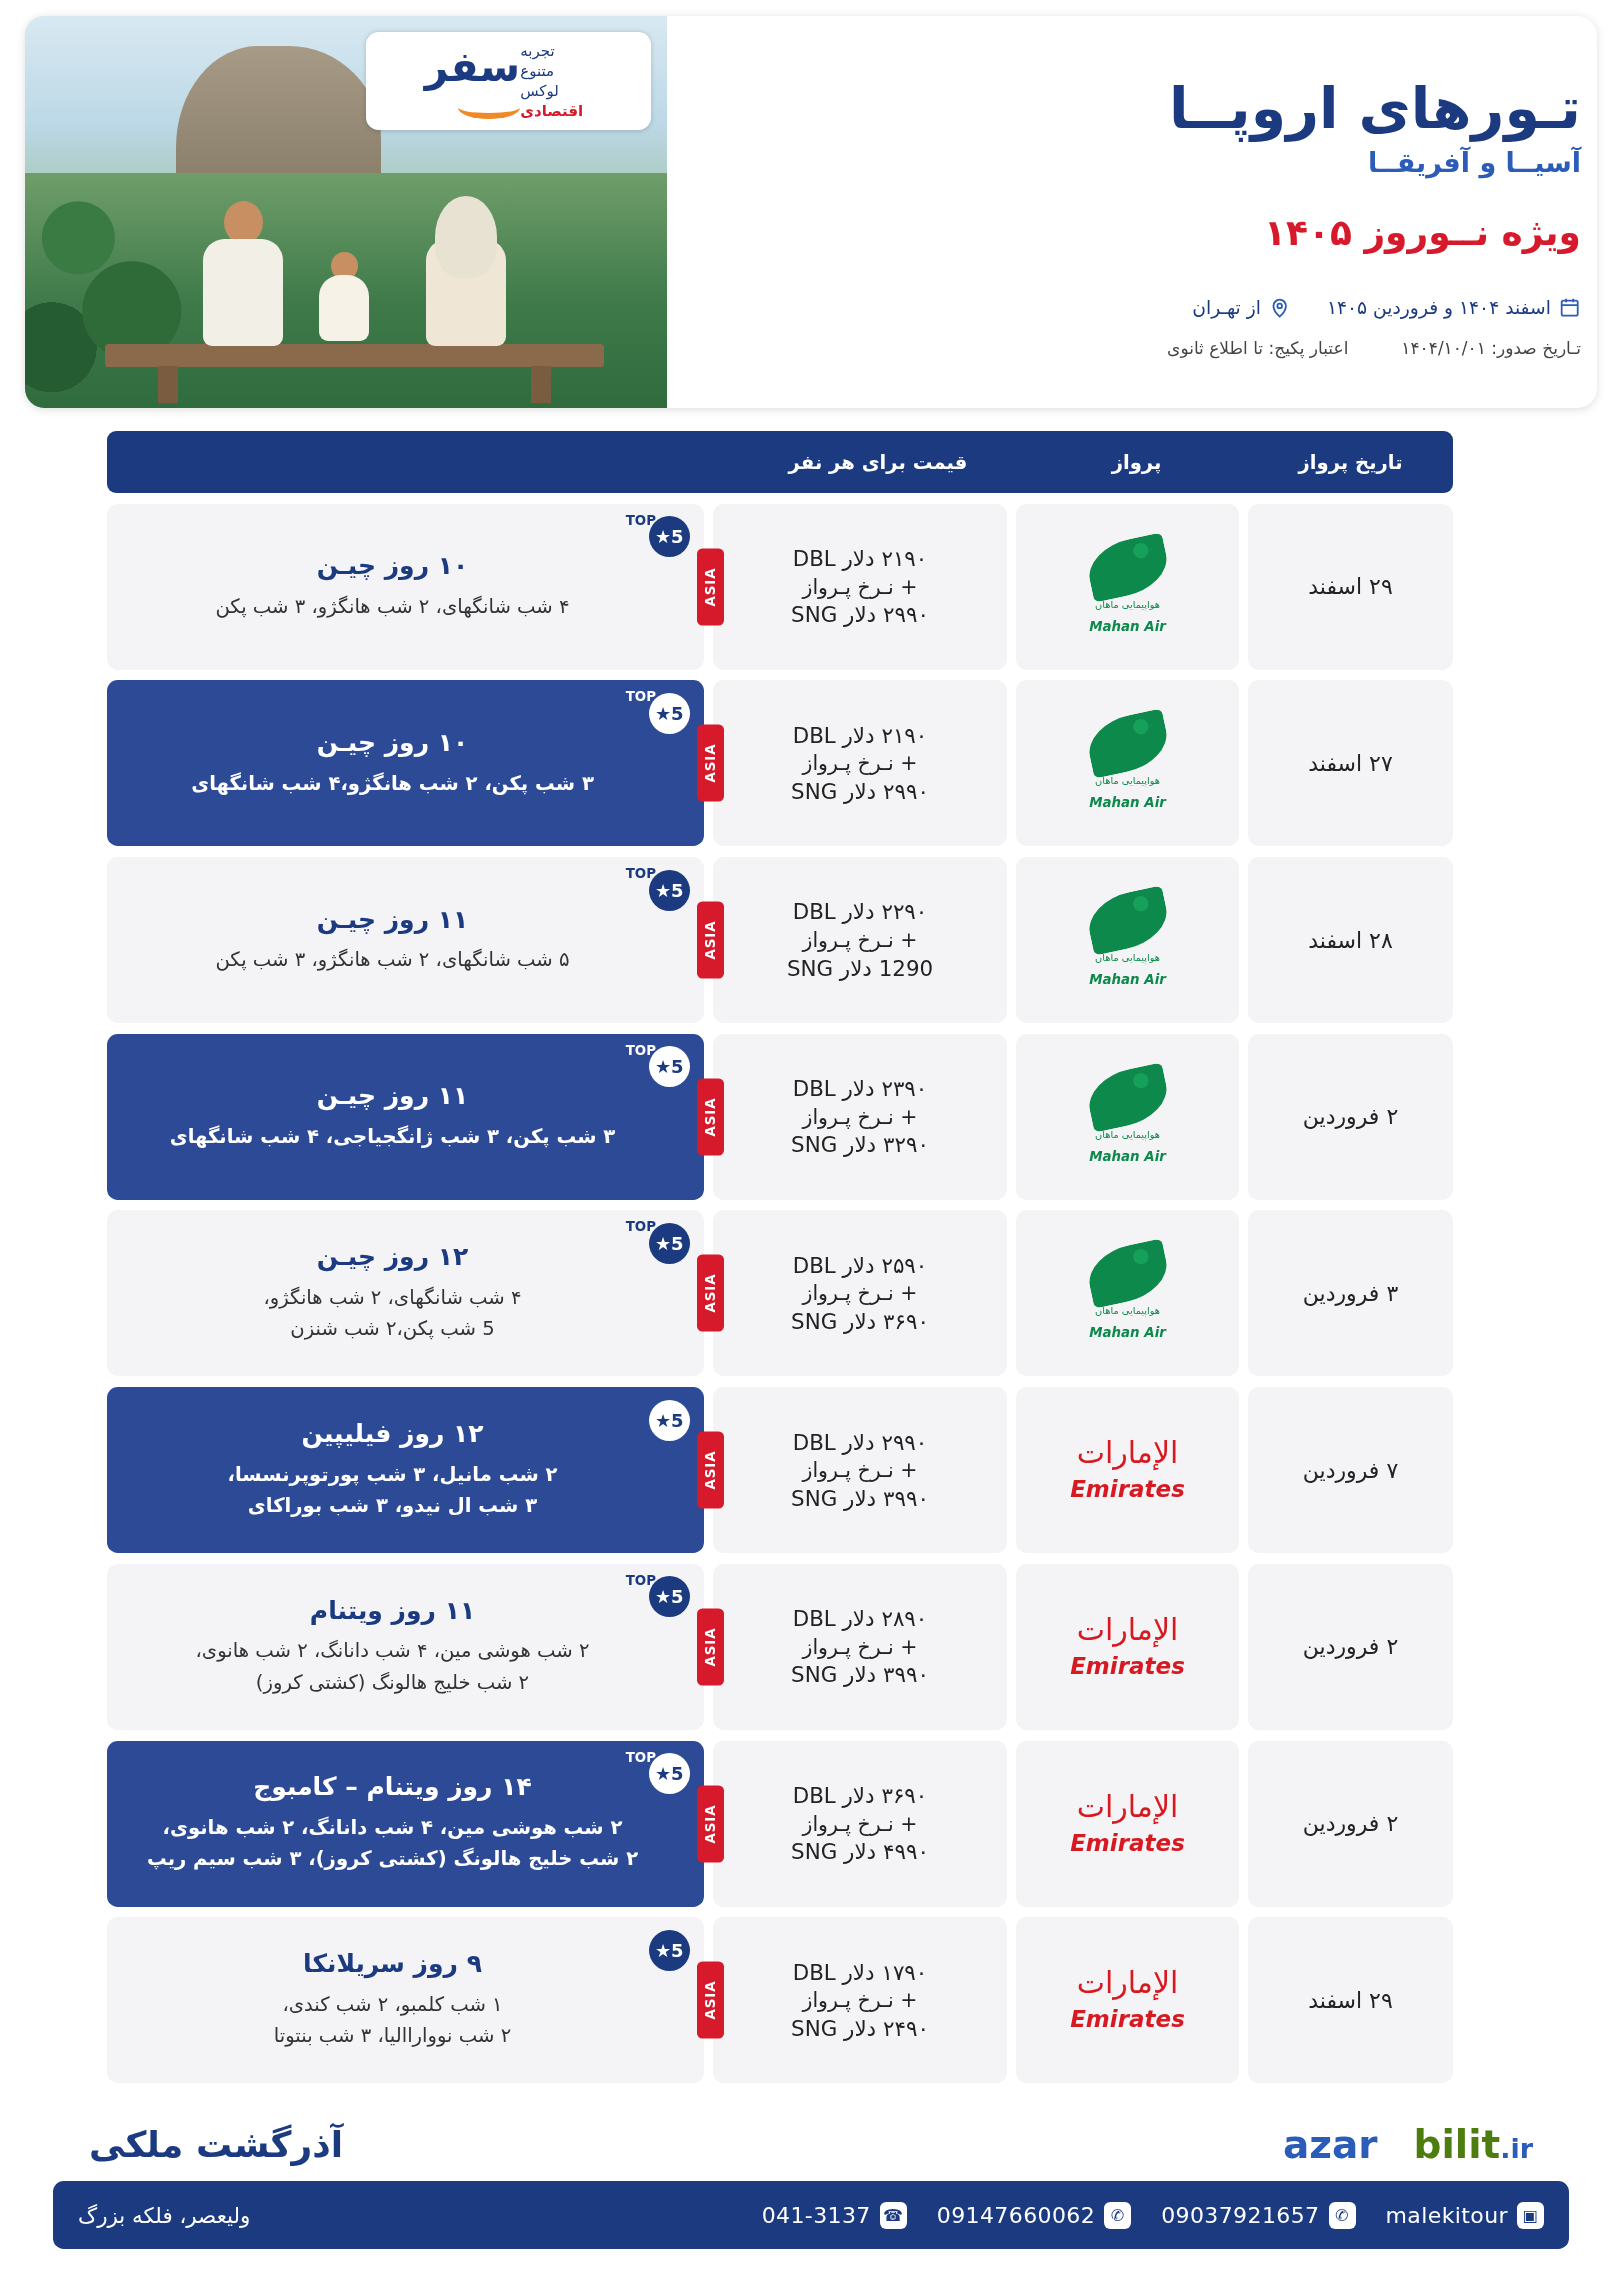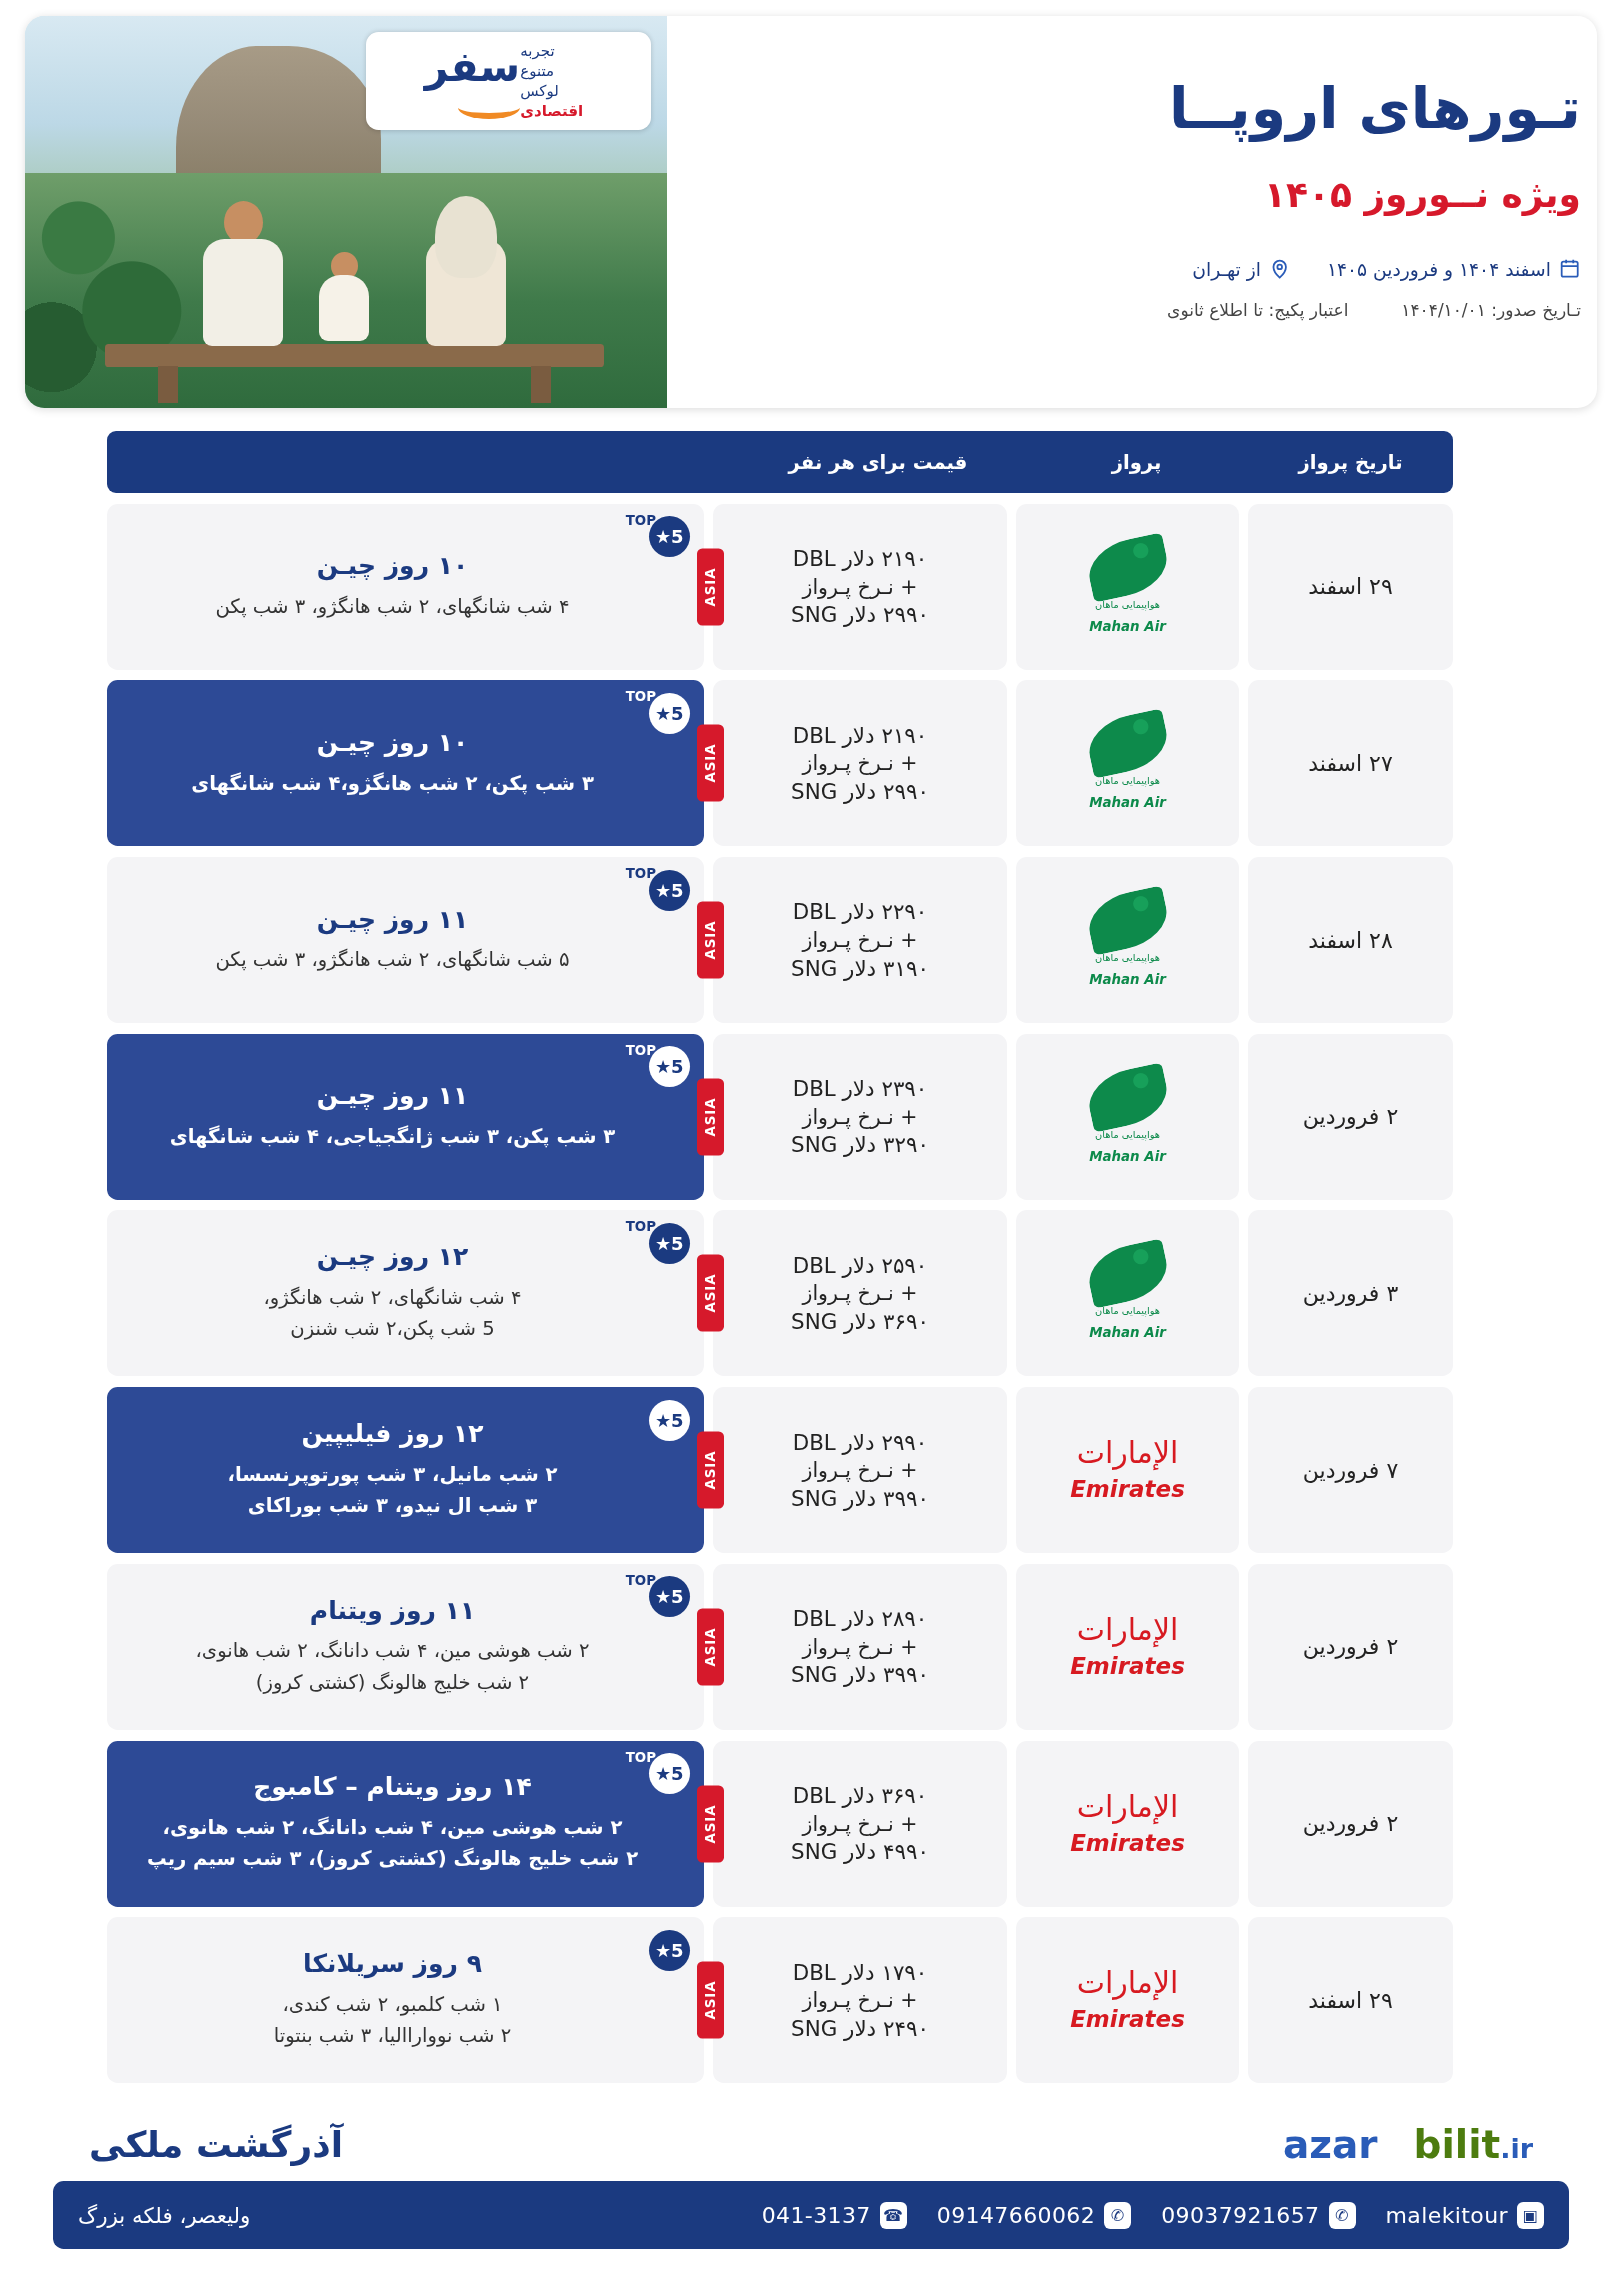--- a/index.html
+++ b/index.html
@@ -245,20 +245,21 @@
 </style>
 </head>
 <body>
 
 <div class="page">
 
   <div class="header">
 
     <div class="header-right">
       <div class="title-main">تـورهای اروپــا</div>
+      <div class="title-sub">آسیــا و آفریقــا</div>
       <div class="title-red">ویژه نــوروز ۱۴۰۵</div>
 
       <div class="header-meta">
         <div class="meta-item">
           <span class="meta-icon">
             <svg width="21.4" height="21.4" viewBox="0 0 24 24" fill="none" stroke="#2a5cb8" stroke-width="2">
               <rect x="3" y="4" width="18" height="17" rx="2"></rect>
                 <line x1="3" y1="9" x2="21" y2="9"></line>
               <line x1="8" y1="2" x2="8" y2="6"></line>
                 <line x1="16" y1="2" x2="16" y2="6"></line>
@@ -384,21 +385,21 @@
           <div class="cell flight">
             <div class="mahan">
               <div class="leaf"></div>
               <div class="mfa">هواپیمایی ماهان</div>
               <div class="mname">Mahan Air</div>
             </div>
           </div>
           <div class="cell price">
             <div class="price-line">۲۲۹۰ دلار  DBL</div>
             <div class="price-plus">+ نـرخ پـرواز</div>
-            <div class="price-line">۳۱۹۰ دلار  SNG</div>
+            <div class="price-line">1290 دلار  SNG</div>
           </div>
           <div class="route">
             <div class="asia-tab">
               <span>ASIA</span>
             </div>
             <div class="star-badge"><span>5</span>★</div>
             <div class="top-tag">TOP</div>
             <div class="rtitle">۱۱ روز چیـن</div>
             <div class="rdesc">
               <div>۵ شب شانگهای، ۲ شب هانگژو، ۳ شب پکن</div>

